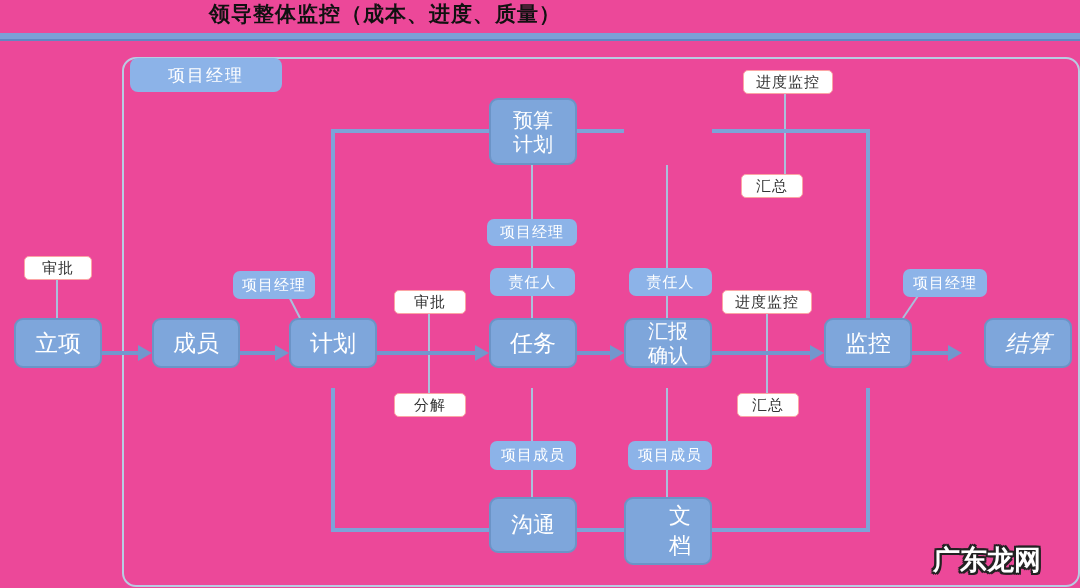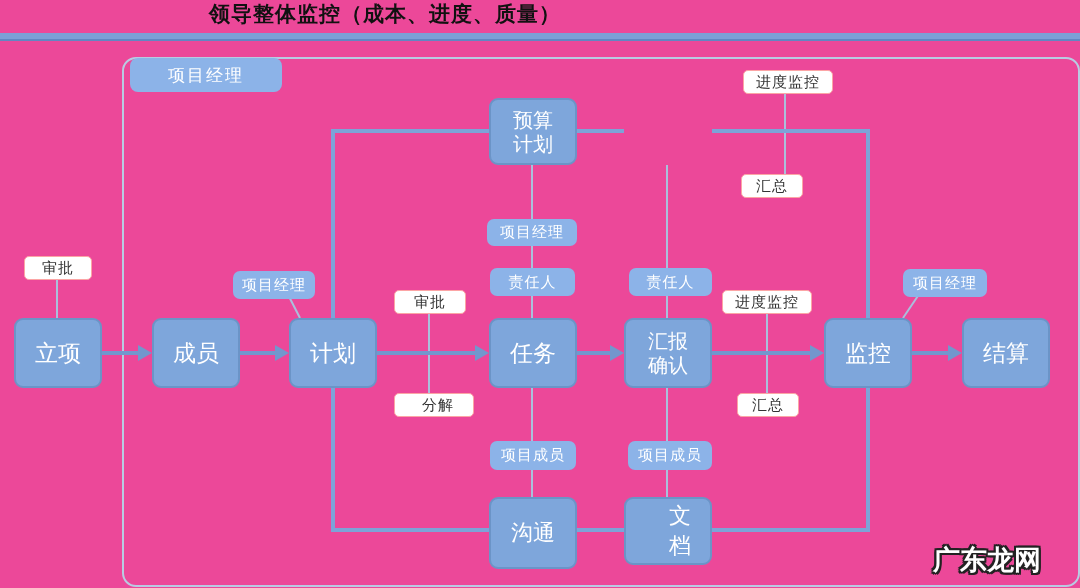--- a/index.html
+++ b/index.html
@@ -15,21 +15,21 @@
   .topbar{position:absolute;left:0;top:33px;width:1080px;height:6px;background:var(--bar);
           border-bottom:2px solid var(--bar-edge);}
   .frame{position:absolute;left:122px;top:57px;width:954px;height:526px;
          border:2px solid var(--frame-border);border-radius:14px;}
   .ws-label{position:absolute;left:130px;top:58px;width:152px;height:34px;background:var(--label-blue);
             border-radius:8px;color:#fff;font-size:17px;display:flex;align-items:center;justify-content:center;
             letter-spacing:2px;}
   .box{position:absolute;width:88px;background:var(--box-fill);border:2px solid var(--box-border);
        border-radius:9px;color:#fff;display:flex;align-items:center;justify-content:center;
        text-align:left;white-space:pre-line;box-sizing:border-box;}
-  .box.main{top:318px;height:70px;font-size:23px;}
+  .box.main{top:318px;height:50px;font-size:23px;}
   .box.two{font-size:20px;line-height:1.2;}
   .blabel{position:absolute;background:var(--label-blue);border-radius:7px;color:#fff;font-size:15px;
           display:flex;align-items:center;justify-content:center;letter-spacing:1px;margin-top:16px;}
   .wlabel{position:absolute;background:#fff;border:1px solid #fca5a5;border-radius:5px;color:var(--text-dark);
           font-size:15px;display:flex;align-items:center;justify-content:center;letter-spacing:1px;}
   .vthin{position:absolute;width:2px;background:var(--line-thin);}
   .vthick{position:absolute;width:4px;background:var(--line-thick);}
   .hthick{position:absolute;height:4px;background:var(--line-thick);}
   .abody{position:absolute;height:4px;top:351px;background:var(--arrow);}
   .ahead{position:absolute;top:345px;width:0;height:0;border-top:8px solid transparent;
@@ -88,38 +88,38 @@
   <div class="abody" style="left:912px;width:36px;"></div>
   <div class="ahead" style="left:948px;"></div>
 
   <div class="box main" style="left:14px;">立项</div>
   <div class="box main" style="left:152px;">成员</div>
   <div class="box main" style="left:289px;">计划</div>
   <div class="box main two" style="left:624px;">汇报
 确认</div>
   <div class="box main" style="left:489px;">任务</div>
   <div class="box main" style="left:824px;">监控</div>
-  <div class="box main" style="left:962px;">结算</div>
+  <div class="box main" style="left:984px;font-style:italic;">结算</div>
 
   <div class="box two" style="left:489px;top:98px;height:67px;">预算
 计划</div>
-  <div class="box" style="left:489px;top:497px;height:72px;font-size:22px;">沟通</div>
+  <div class="box" style="left:489px;top:497px;height:56px;font-size:22px;">沟通</div>
   <div class="box" style="left:624px;top:497px;height:68px;font-size:22px;padding-left:43px;">文档</div>
 
   <div class="blabel" style="left:233px;top:255px;width:82px;height:28px;">项目经理</div>
   <div class="blabel" style="left:487px;top:203px;width:90px;height:27px;">项目经理</div>
   <div class="blabel" style="left:490px;top:252px;width:85px;height:28px;">责任人</div>
   <div class="blabel" style="left:629px;top:252px;width:83px;height:28px;">责任人</div>
   <div class="blabel" style="left:490px;top:425px;width:86px;height:29px;">项目成员</div>
   <div class="blabel" style="left:628px;top:425px;width:84px;height:29px;">项目成员</div>
   <div class="blabel" style="left:903px;top:253px;width:84px;height:28px;">项目经理</div>
 
   <div class="wlabel" style="left:24px;top:256px;width:66px;height:22px;">审批</div>
   <div class="wlabel" style="left:394px;top:290px;width:70px;height:22px;">审批</div>
-  <div class="wlabel" style="left:394px;top:393px;width:70px;height:22px;padding-left:8px;">分解</div>
+  <div class="wlabel" style="left:394px;top:393px;width:70px;height:22px;">分解</div>
   <div class="wlabel" style="left:743px;top:70px;width:88px;height:22px;">进度监控</div>
   <div class="wlabel" style="left:741px;top:174px;width:60px;height:22px;">汇总</div>
   <div class="wlabel" style="left:722px;top:290px;width:88px;height:22px;">进度监控</div>
   <div class="wlabel" style="left:737px;top:393px;width:60px;height:22px;">汇总</div>
 
   <div class="watermark">广东龙网</div>
 
 </div>
 
 </body></html>

